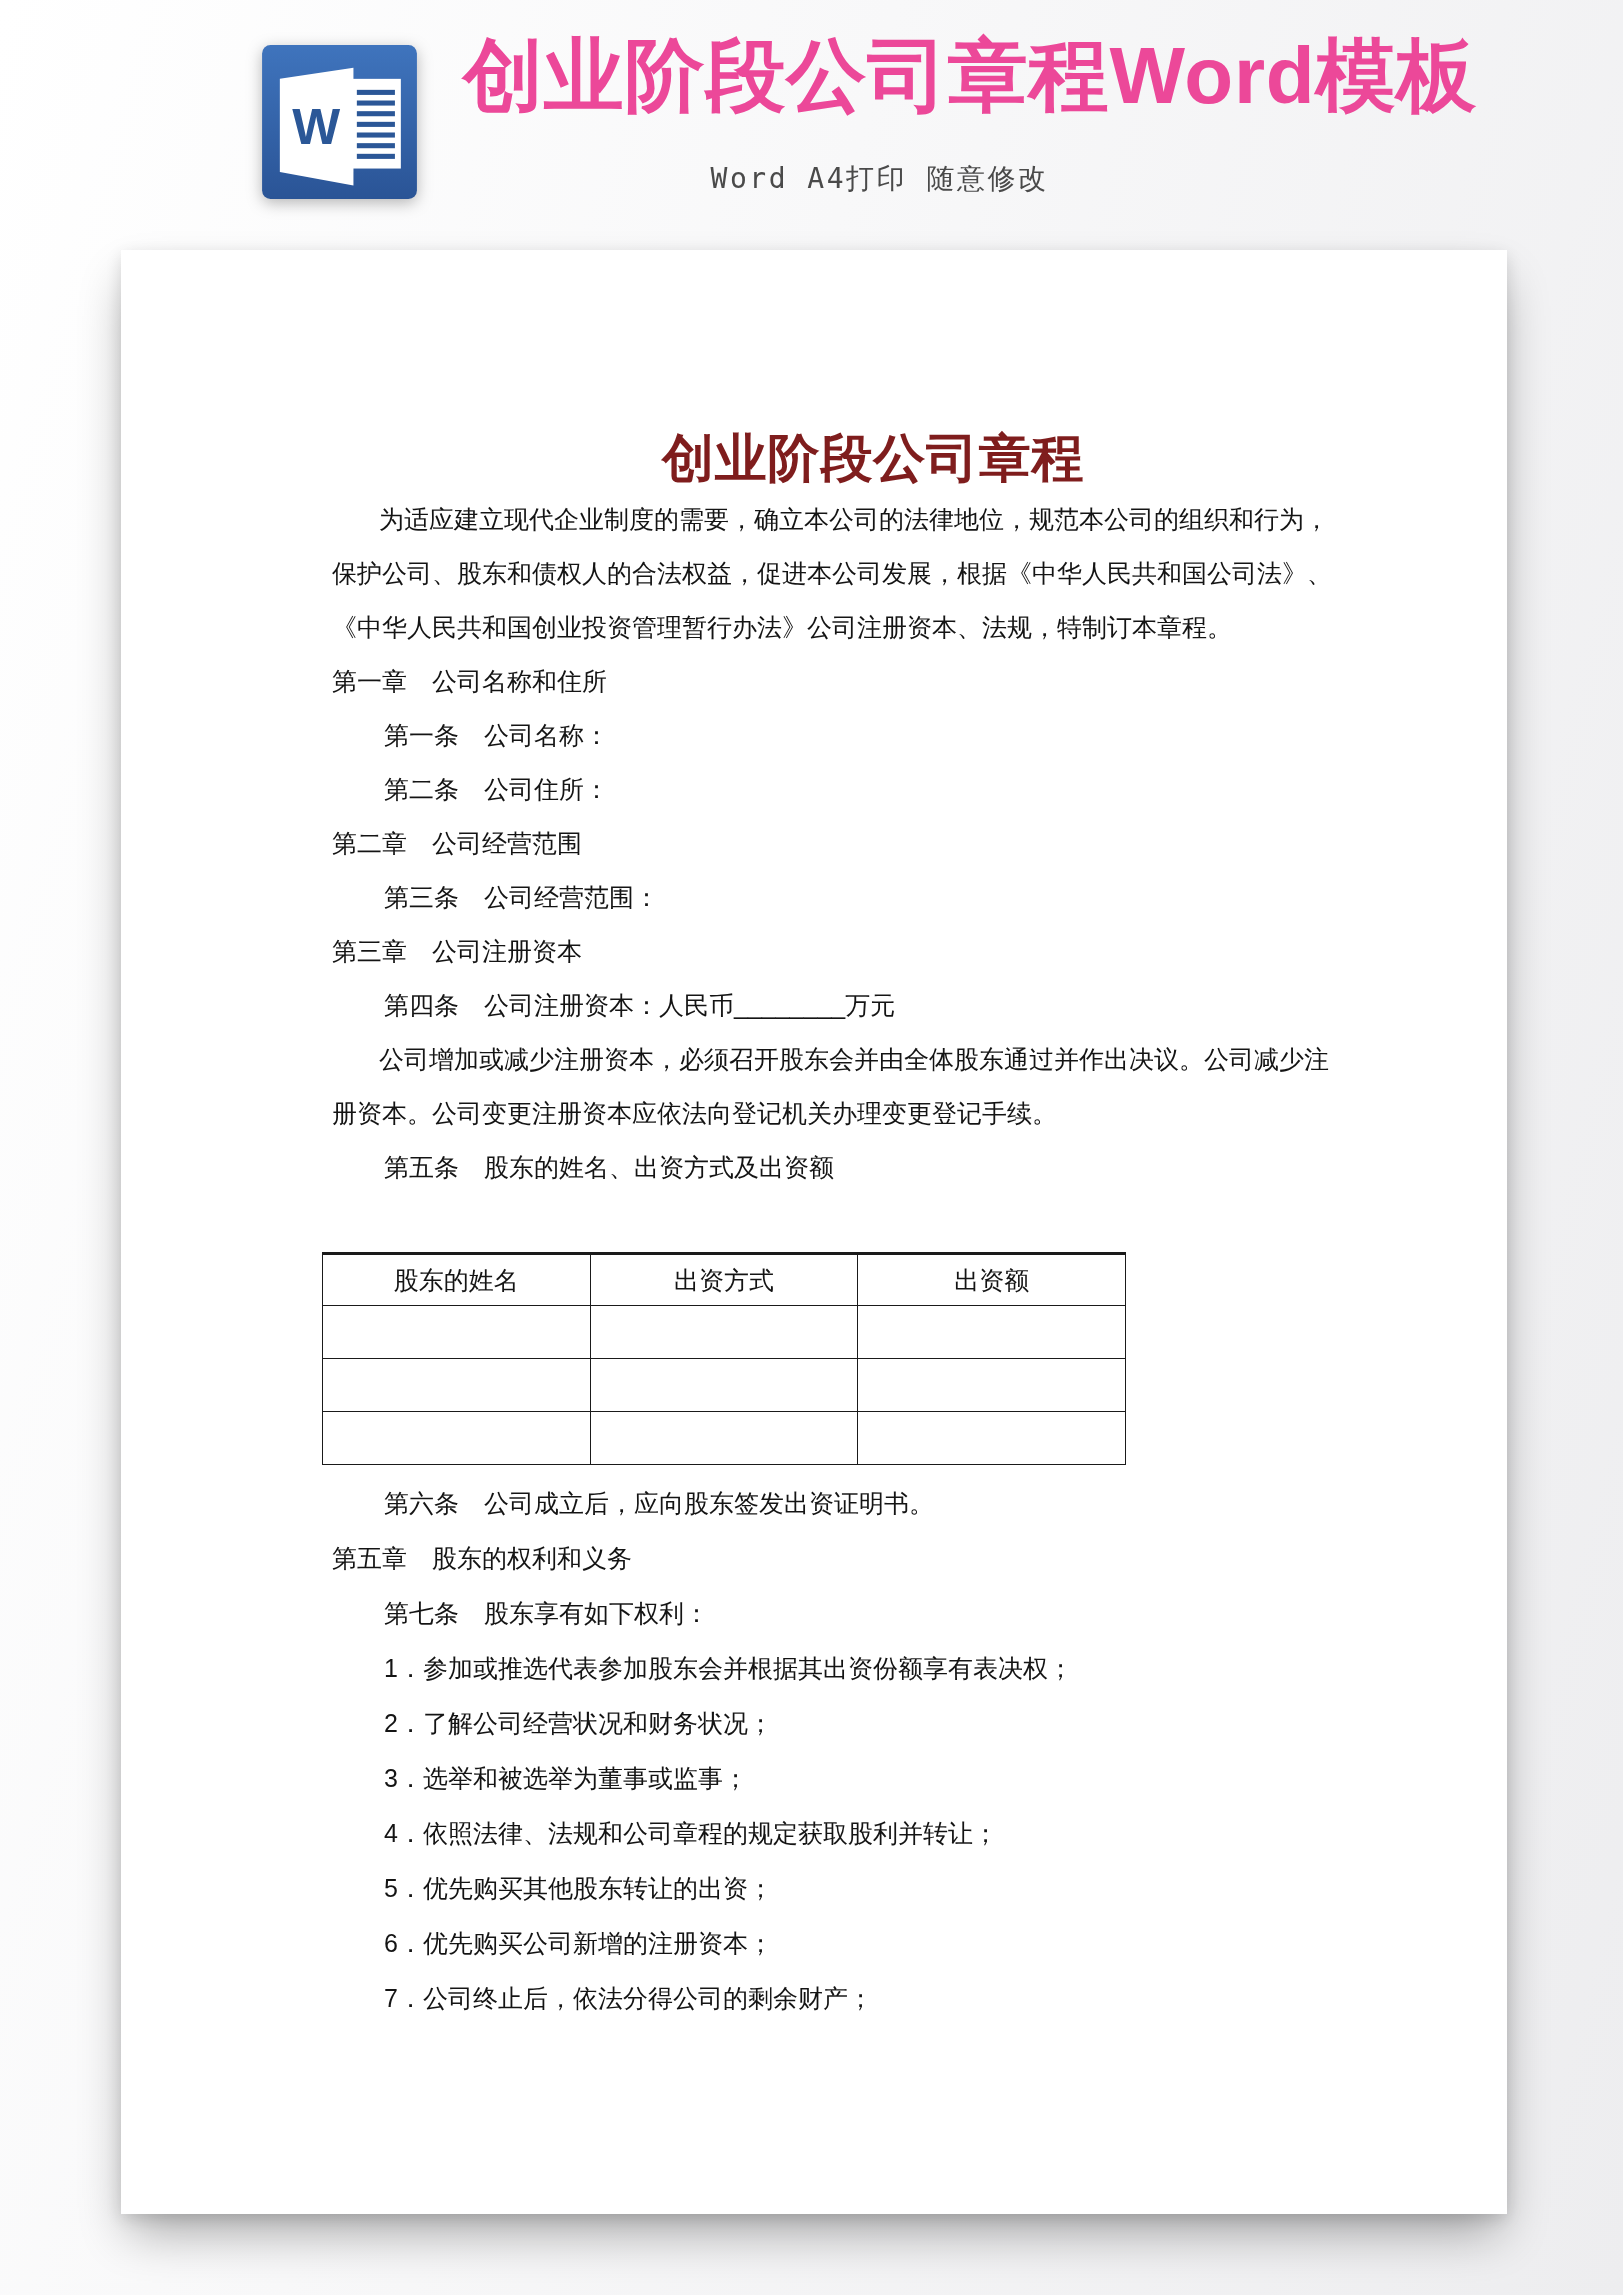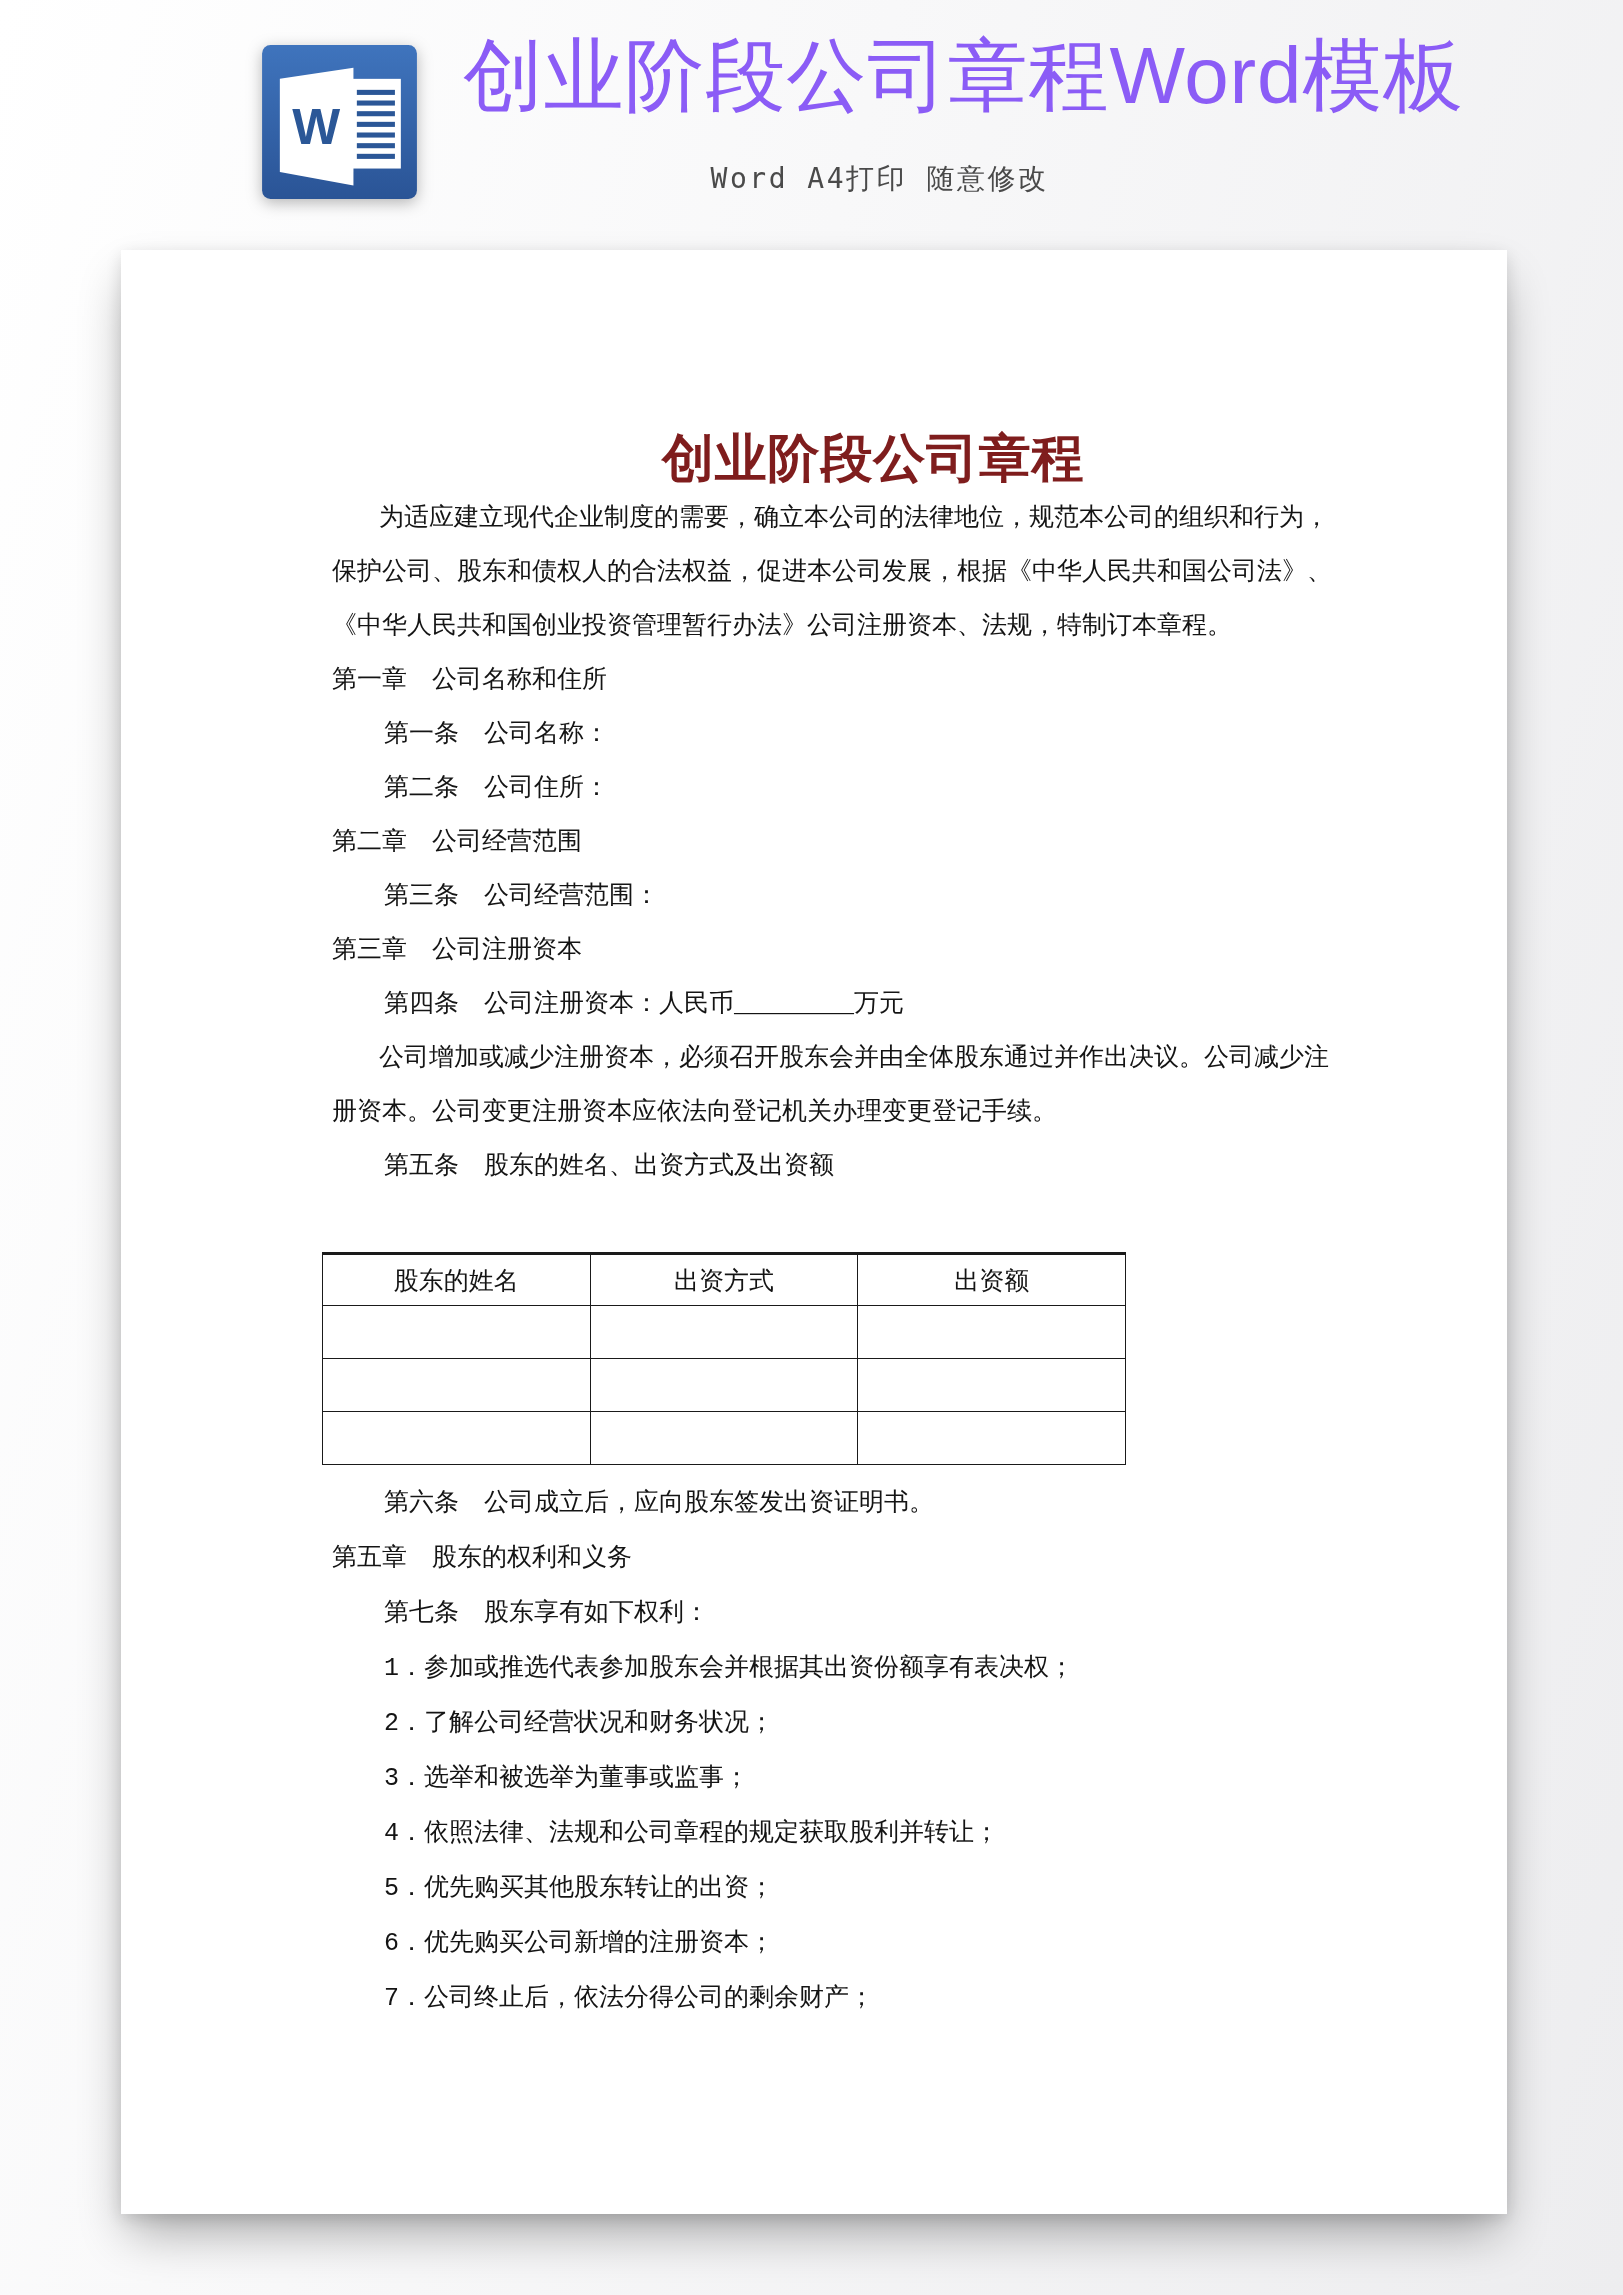--- a/index.html
+++ b/index.html
@@ -12,21 +12,21 @@
   #screen{position:relative;width:1624px;height:2295px;}
 
   
   .banner{position:absolute;left:0;top:0;width:1624px;height:250px;}
   .word-icon{
     position:absolute;left:262px;top:45px;width:155px;height:154px;
     filter:drop-shadow(0 4.2px 7.6px rgba(0,0,0,.28));
   }
   .banner-title{
     position:absolute;left:463px;top:32px;width:981px;
-    font-size:80px;font-weight:400;color:#8b5cf6;
+    font-size:80px;font-weight:700;color:#ec4899;
     letter-spacing:0.8px;white-space:nowrap;line-height:1.1;
     font-family:"Liberation Sans",sans-serif;
   }
   .banner-subtitle{
     position:absolute;left:626px;top:160px;width:507px;
     text-align:center;font-size:28px;color:#4a4a4a;letter-spacing:2.5px;
     font-family:"DejaVu Sans Mono",monospace;white-space:nowrap;
   }
 
   
@@ -36,21 +36,21 @@
     box-shadow:0 25px 47px -6.8px rgba(0,0,0,.33),0 5px 15px rgba(0,0,0,.12);
   }
   .doc-title{
     position:absolute;left:541px;top:174px;
     font-family:"Liberation Serif",serif;
     font-size:52px;font-weight:700;color:#7f1d1d;
     white-space:nowrap;letter-spacing:0.8px;
   }
   .doc-lines{
     position:absolute;left:211px;width:1007px;
-    font-family:Liberation Mono, monospace;
+    font-family:Liberation Sans, sans-serif;
     font-size:25px;color:#141414;
   }
   .block-a{top:242px;}
   .block-a .dl{line-height:54px;}
   .block-b{top:1226px;}
   .block-b .dl{line-height:55px;}
   .dl{white-space:nowrap;height:auto;}
   .l-first{padding-left:47px;}
   .l-item{padding-left:52px;}
   .l-ch{padding-left:0;}

